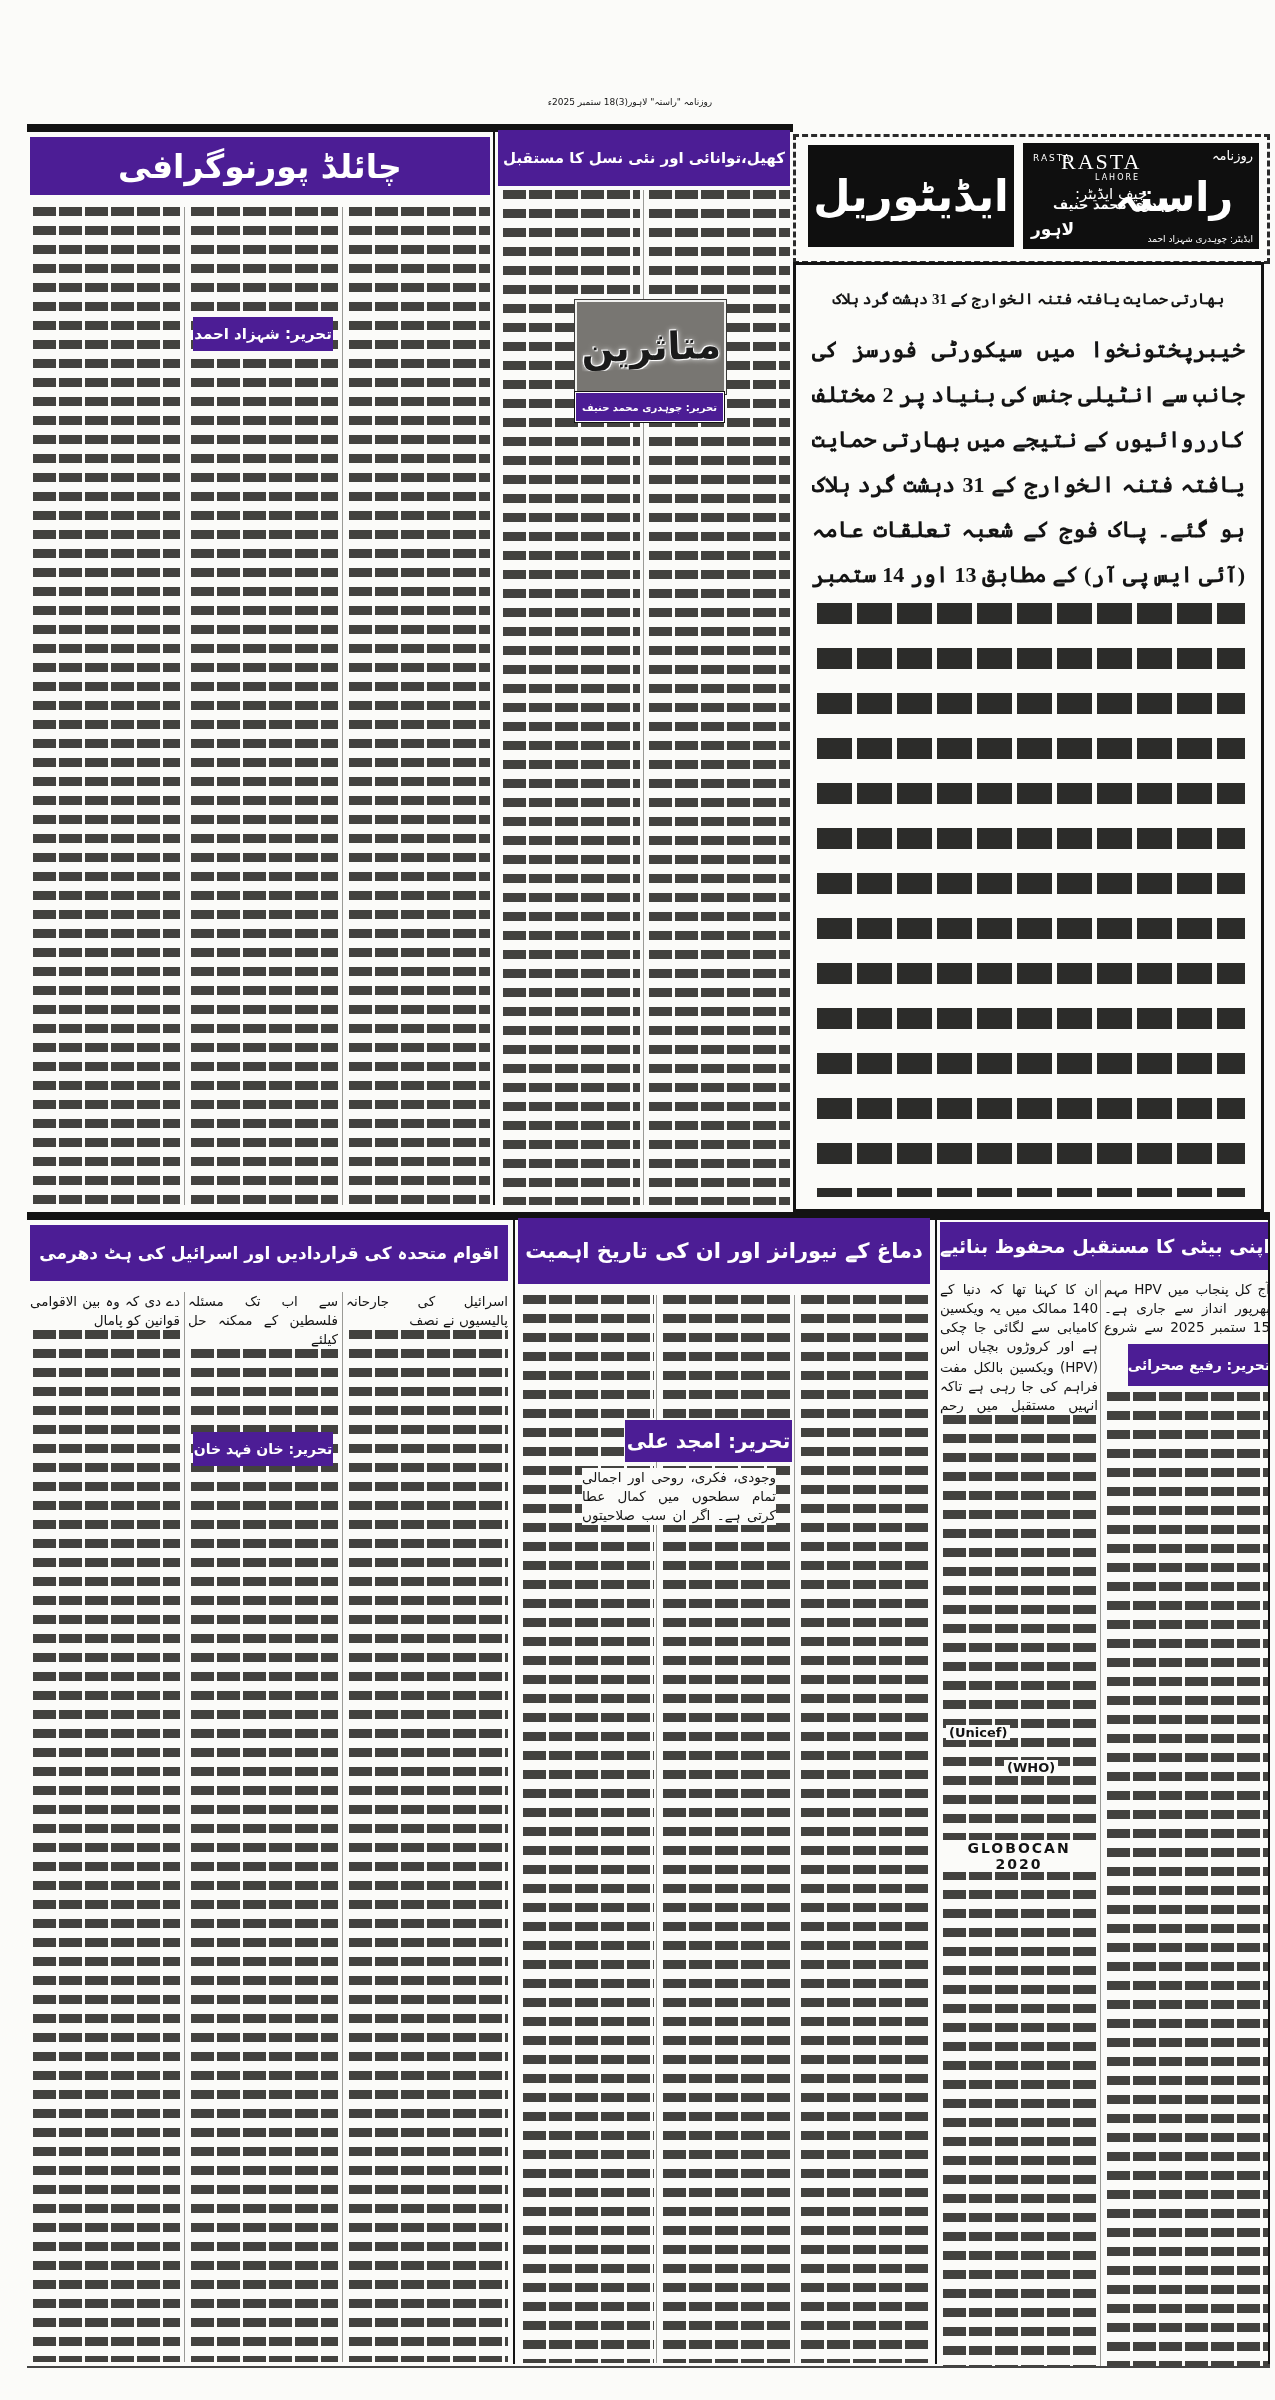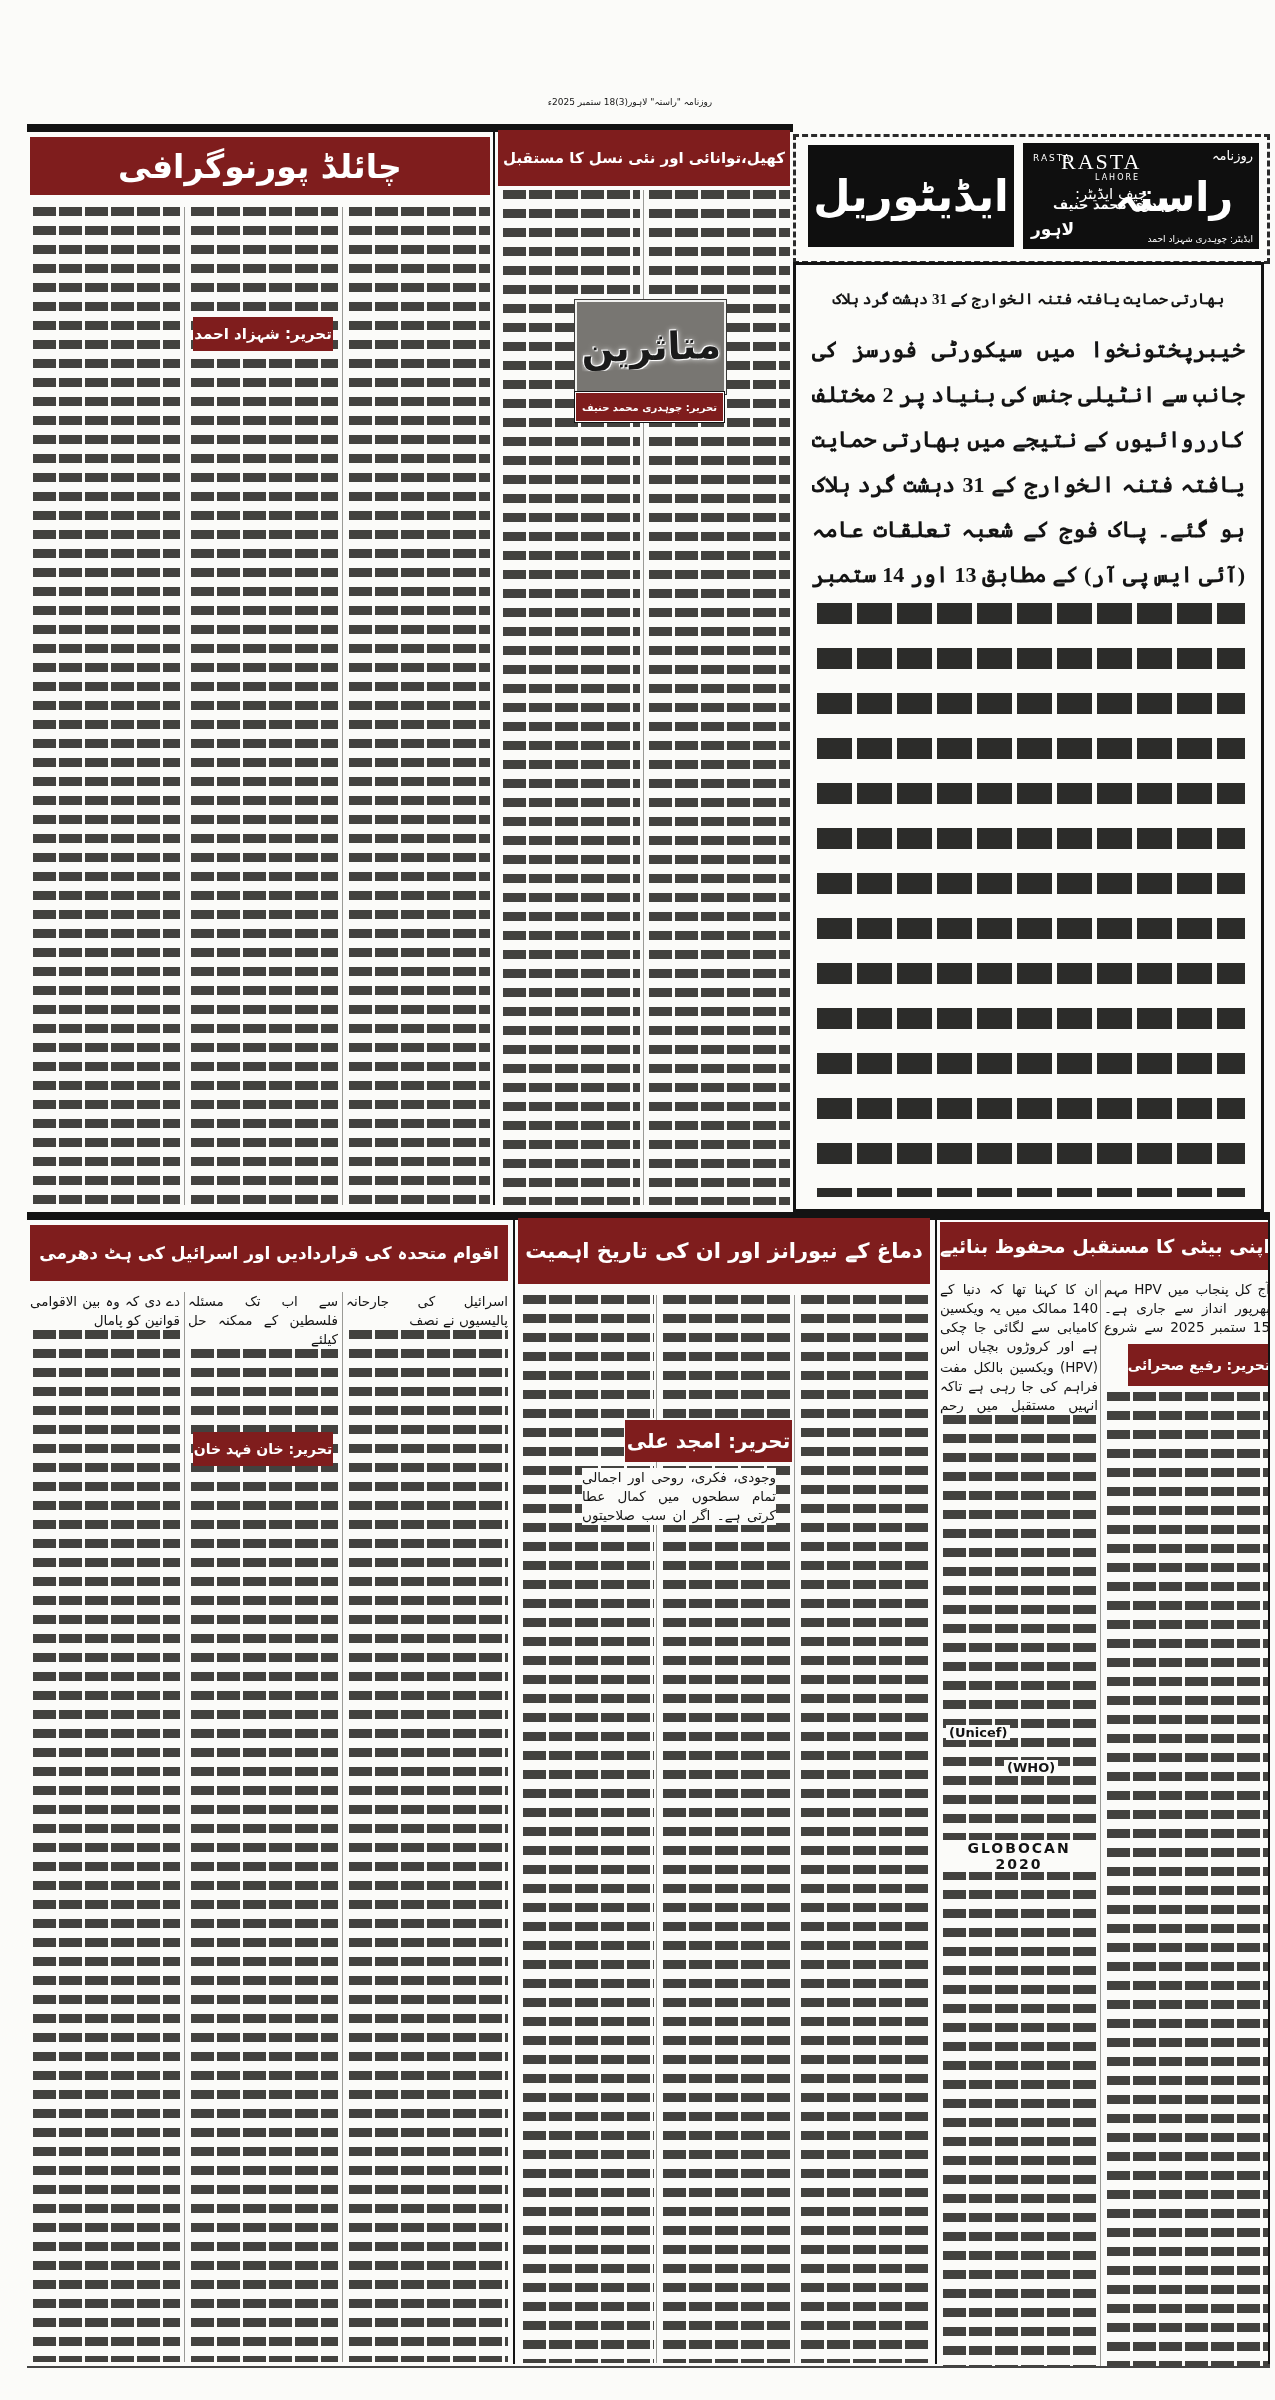--- a/index.html
+++ b/index.html
@@ -1,19 +1,19 @@
 <!DOCTYPE html>
 <html lang="ur"><head>
 <meta charset="utf-8">
 <style>
   html,body{margin:0;padding:0;background:#e8e8e4;}
   #page{position:relative;width:1275px;height:2400px;background:#fbfbf9;margin:0 auto;
         font-family:"DejaVu Sans",sans-serif;color:#141414;overflow:hidden;}
   .abs{position:absolute;}
-  .bar{background:#7f1d1d;color:#fff;display:flex;align-items:center;justify-content:center;
+  .bar{background:#4c1d95;color:#fff;display:flex;align-items:center;justify-content:center;
        white-space:nowrap;overflow:hidden;font-weight:bold;direction:rtl;}
   .rule-h{background:#131313;}
   .rule-v{background:#9a9a96;width:1px;}
   .rule-v.heavy{background:#131313;width:2px;}
   
   .sim-sm{background-image:
       repeating-linear-gradient(90deg,#fbfbf9 0 3px,rgba(0,0,0,0) 3px 26px),
       repeating-linear-gradient(180deg,#23221f 0 9px,#fbfbf9 9px 19px);
       opacity:.85;}
   .sim-lg{background-image:

